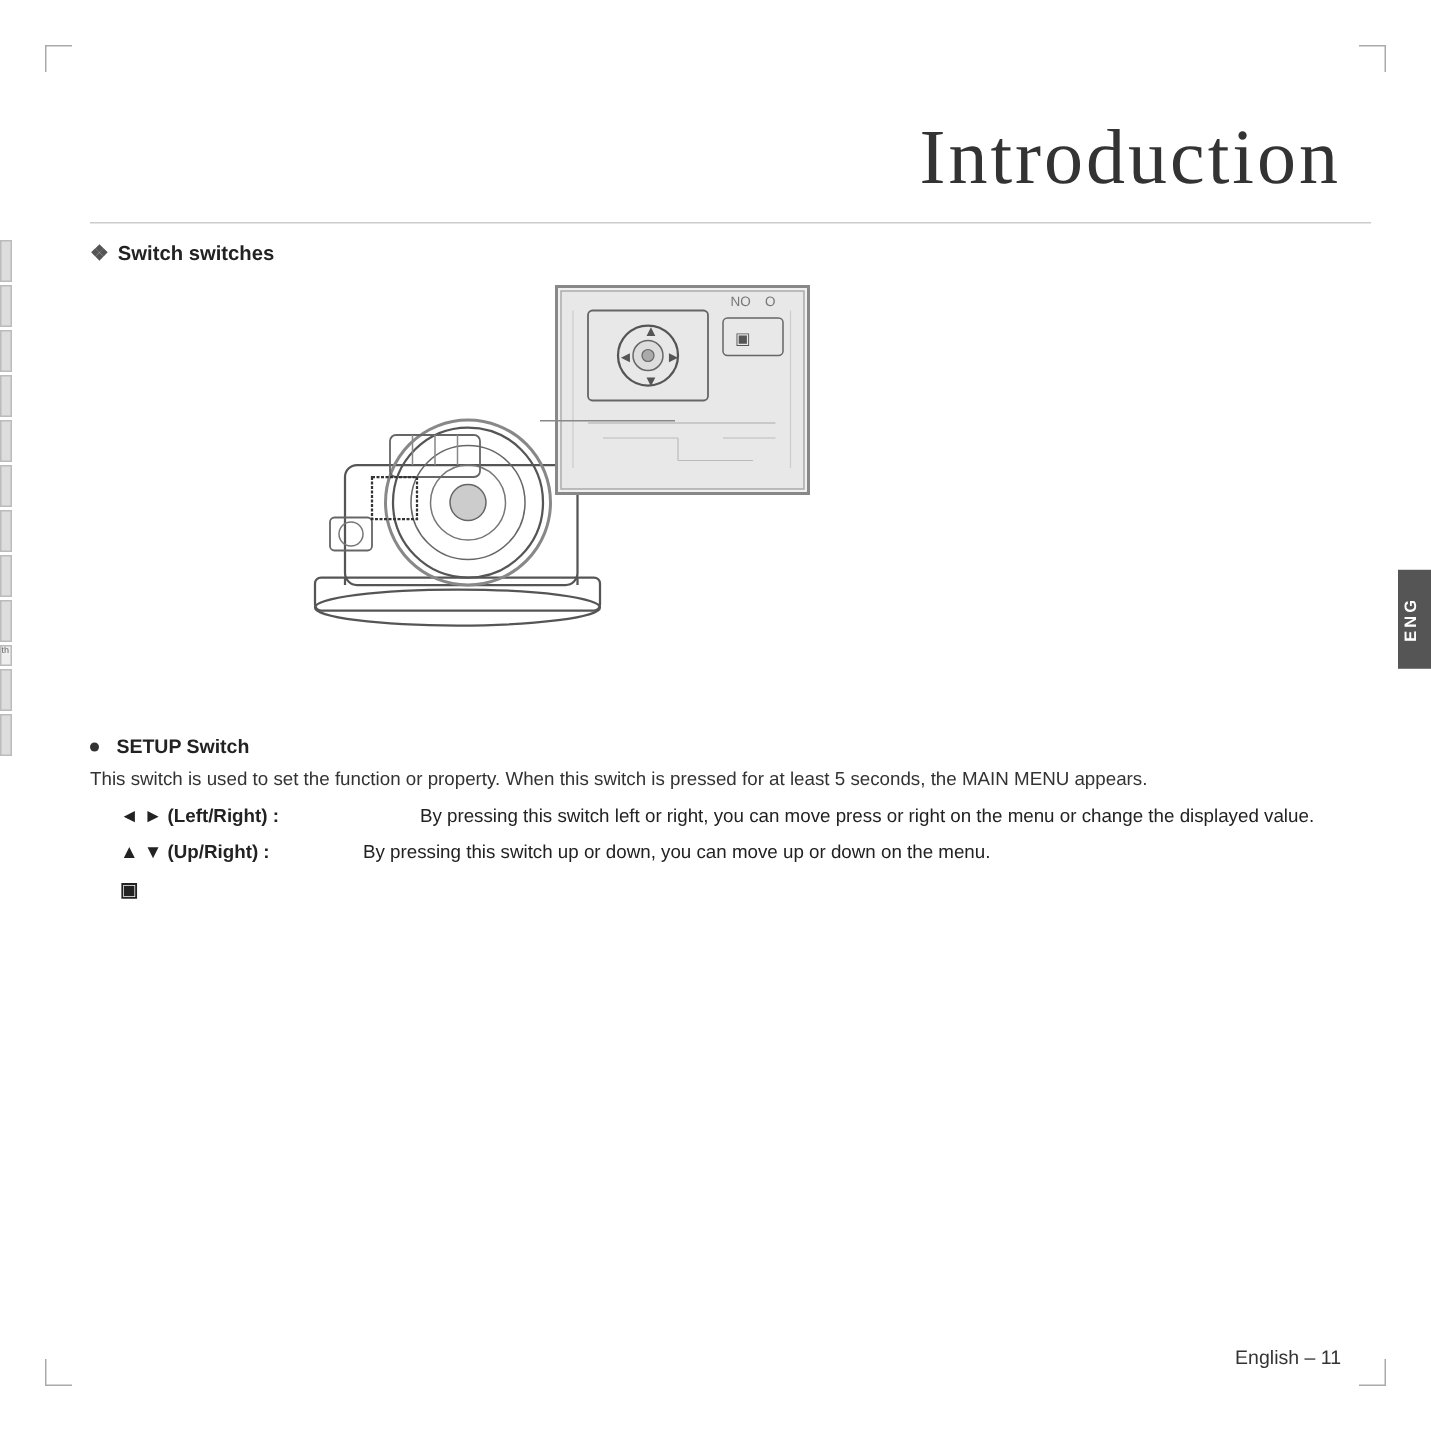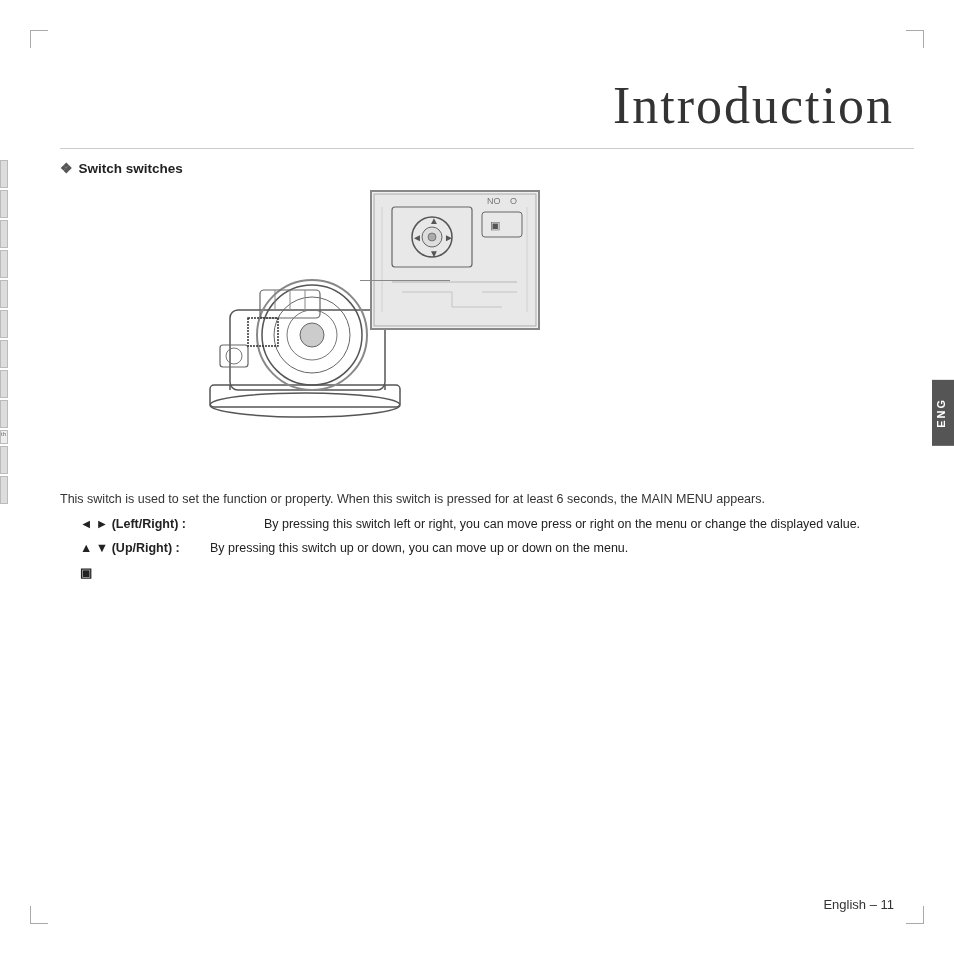--- a/index.html
+++ b/index.html
@@ -177,20 +177,21 @@
       color: #333;
       margin-bottom: 6px;
     }
     .indent-item {
       display: flex;
       align-items: flex-start;
       margin-left: 20px;
       margin-bottom: 5px;
       font-size: 12.5px;
       line-height: 1.5;
+      gap: 32px;
     }
     .indent-label {
       font-weight: bold;
       min-width: 130px;
       flex-shrink: 0;
     }
     .indent-text {
       flex: 1;
       text-align: center;
       padding-left: 10px;
@@ -332,21 +333,25 @@
 
         <text x="115" y="12" font-size="9" fill="#777" font-family="Arial">NO</text>
         <text x="138" y="12" font-size="9" fill="#777" font-family="Arial">O</text>
       </svg>
     </div>
   </div>
 
   <div class="body-section">
 
     <div class="bullet-section">
-      <p class="body-text">This switch is used to set the function or property. When this switch is pressed for at least 6 seconds, the MAIN MENU appears.</p>
+      <div class="bullet-title">
+        <span class="bullet-dot"></span>
+        <span>SETUP Switch</span>
+      </div>
+      <p class="body-text">This switch is used to set the function or property. When this switch is pressed for at least 5 seconds, the MAIN MENU appears.</p>
 
       <div class="indent-item">
         <span class="indent-label">◄ ► (Left/Right) :</span>
         <span class="indent-text">By pressing this switch left or right, you can move press or right on the menu or change the displayed value.</span>
       </div>
 
       <div class="indent-item">
         <span class="indent-label">▲ ▼ (Up/Right) :</span>
         <span>By pressing this switch up or down, you can move up or down on the menu.</span>
       </div>

